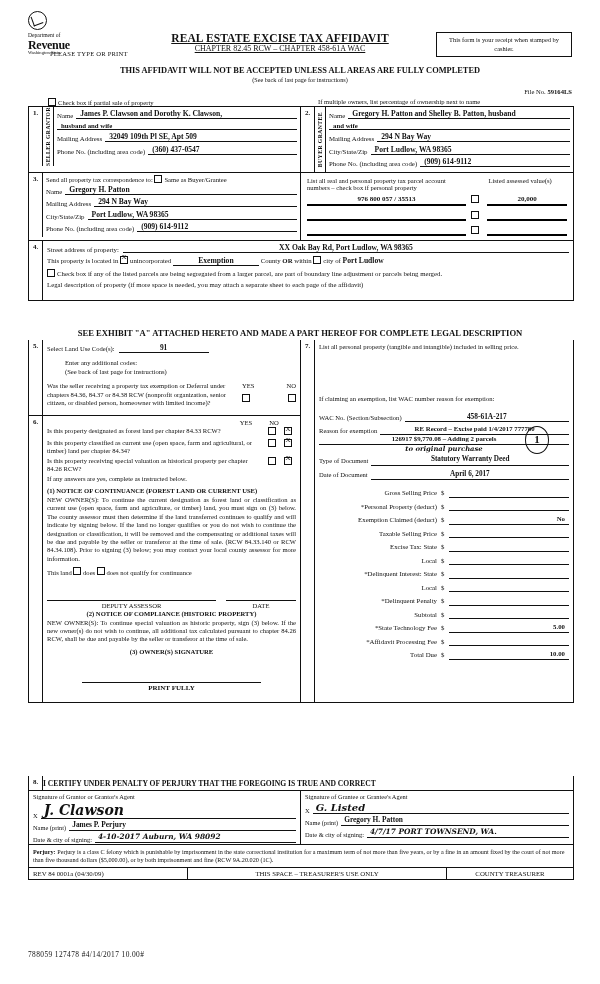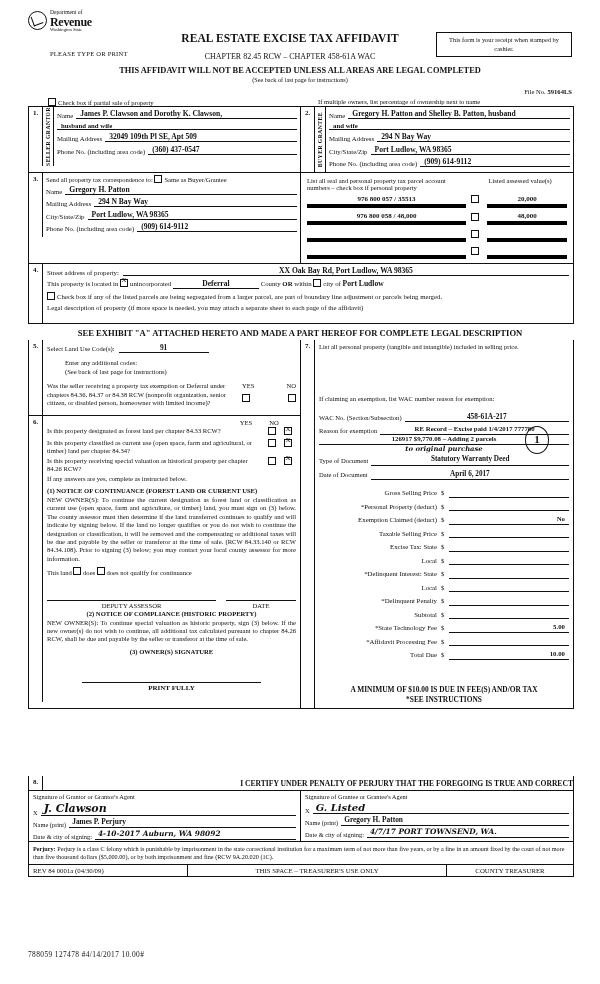--- a/index.html
+++ b/index.html
@@ -8,37 +8,37 @@
     font-family:"Liberation Serif", serif;
     color:#111;
     font-size:7.4px;
     position:relative;
   }
   .page{position:relative;width:600px;height:984px;padding:0;box-sizing:border-box;}
   .wrap{position:absolute;left:28px;top:10px;width:544px;}
 
   
   .hdr{position:relative;height:58px;}
-  .logo{position:absolute;left:0;top:0;display:flex;align-items:flex-start;gap:3px;}
+  .logo{position:absolute;left:0;top:0;display:flex;align-items:flex-start;gap:3px;flex-direction:column;}
   .logo .circ{
     width:17px;height:17px;border:1.4px solid #111;border-radius:50%;
     position:relative;flex:none;margin-top:1px;
   }
   .logo .circ:after{
     content:"";position:absolute;left:3px;top:3px;width:9px;height:9px;
     border-left:1.4px solid #111;border-bottom:1.4px solid #111;transform:rotate(-20deg);
   }
   .logo .txt{line-height:1.05;}
   .logo .dept{font-size:5.6px;}
   .logo .rev{font-size:12px;font-weight:bold;letter-spacing:-.3px;}
   .logo .state{font-size:4.6px;}
   .please{position:absolute;left:22px;top:40px;font-size:6.6px;letter-spacing:.2px;}
-  .title{position:absolute;left:112px;top:22px;width:300px;text-align:center;}
+  .title{position:absolute;left:102px;top:22px;width:300px;text-align:center;text-decoration:underline;}
   .title .t1{font-size:11.5px;font-weight:bold;letter-spacing:.1px;}
-  .title .t2{font-size:8px;margin-top:8px;}
+  .title .t2{font-size:8px;}
   .receipt{position:absolute;right:0;top:22px;width:130px;border:1px solid #111;text-align:center;font-size:6.4px;padding:3px 2px;line-height:1.35;}
   .notaccept{position:absolute;left:0;top:56px;width:544px;text-align:center;font-size:8.4px;font-weight:bold;}
   .seeback{position:absolute;left:0;top:66px;width:544px;text-align:center;font-size:6.2px;}
 
   .fileno{position:absolute;right:0;top:78px;font-size:6.6px;}
   .chkline{position:absolute;left:20px;top:88px;font-size:6.6px;}
   .chkline2{position:absolute;left:290px;top:88px;font-size:6.6px;}
 
   
   .bx{display:inline-block;width:6px;height:6px;border:1px solid #111;vertical-align:-1px;margin-right:2px;position:relative;}
@@ -60,21 +60,21 @@
   .fline .lbl{flex:none;}
   .fline .val{flex:1;border-bottom:1px solid #111;font-weight:bold;font-size:7.6px;padding-left:4px;min-height:9px;}
   .sub{font-size:6.8px;font-weight:bold;padding-left:4px;}
   .divider{border-top:1.2px solid #111;}
 
   
   .s3L{padding:2px 3px;}
   .s3R{padding:2px 3px;}
   .assesstbl{width:100%;font-size:6.6px;}
   .assesstbl td{padding:0 1px;vertical-align:bottom;}
-  .dotted{border-bottom:4px solid #000000;height:9px;}
+  .dotted{border-bottom:2px solid #000000;height:9px;}
 
   
   .s4{padding:2px 4px;font-size:6.8px;}
   .s4 .l1{display:flex;align-items:flex-end;gap:4px;}
   .s4 .l1 .v{flex:1;border-bottom:1px solid #111;font-weight:bold;font-size:7.6px;text-align:center;}
   .s4 .l2{margin-top:3px;}
   .s4 .l3{margin-top:3px;}
   .s4 .l4{margin-top:4px;}
 
   .exhibit{position:absolute;left:0;width:544px;text-align:center;font-weight:bold;font-size:8.6px;}
@@ -93,21 +93,21 @@
 
   .dollarline{display:flex;align-items:flex-end;font-size:6.8px;margin-bottom:3.5px;}
   .dollarline .lab{width:118px;text-align:right;padding-right:4px;flex:none;}
   .dollarline .dol{width:8px;flex:none;}
   .dollarline .amt{flex:1;border-bottom:1px solid #111;text-align:right;padding-right:4px;font-weight:bold;min-height:9px;}
 
   .minimum{text-align:center;font-weight:bold;font-size:7.4px;line-height:1.3;padding-top:4px;}
 
   
   .s8{border:1.2px solid #111;border-top:none;}
-  .s8title{text-align:right;font-weight:bold;font-size:7.6px;padding:3px 0 2px;}
+  .s8title{text-align:left;font-weight:bold;font-size:7.6px;padding:3px 0 2px;}
   .sigrow{display:flex;border-top:1px solid #111;}
   .sigcol{width:272px;box-sizing:border-box;padding:2px 4px 1px;font-size:6.4px;}
   .sigcol.left{border-right:1.2px solid #111;}
   .sigfield{display:flex;align-items:flex-end;gap:3px;margin-top:1px;}
   .sigfield .lb{flex:none;}
   .sigfield .ln{flex:1;border-bottom:1px solid #111;min-height:10px;font-weight:bold;padding-left:3px;}
   .perjury{font-size:6.2px;line-height:1.3;padding:3px 4px;border-top:1px solid #111;}
   .revrow{display:flex;border-top:1px solid #111;font-size:6.8px;}
   .revrow div{padding:2px 4px;}
 
@@ -133,21 +133,21 @@
         <div class="rev">Revenue</div>
         <div class="state">Washington State</div>
       </div>
     </div>
     <div class="please">PLEASE TYPE OR PRINT</div>
     <div class="title">
       <div class="t1">REAL ESTATE EXCISE TAX AFFIDAVIT</div>
       <div class="t2">CHAPTER 82.45 RCW – CHAPTER 458-61A WAC</div>
     </div>
     <div class="receipt">This form is your receipt when stamped by cashier.</div>
-    <div class="notaccept">THIS AFFIDAVIT WILL NOT BE ACCEPTED UNLESS ALL AREAS ARE LEGAL COMPLETED</div>
+    <div class="notaccept">THIS AFFIDAVIT WILL NOT BE ACCEPTED UNLESS ALL AREAS ARE FULLY COMPLETED</div>
     <div class="seeback">(See back of last page for instructions)</div>
     <div class="fileno">
       <span>File No.</span>
       <span class="hw">59164LS</span>
     </div>
     <div class="chkline">
       <span class="bx"></span><span>Check box if partial sale of property</span>
     </div>
     <div class="chkline2">If multiple owners, list percentage of ownership next to name</div>
   </div>
@@ -243,29 +243,20 @@
               <td style="width:62%;line-height:1.15;">List all real and personal property tax parcel account numbers – check box if personal property</td>
               <td style="width:38%;text-align:center;vertical-align:top;padding-left:4px;">Listed assessed value(s)</td>
             </tr>
             <tr>
               <td style="padding-top:1px;">
                 <div class="dotted hw" style="text-align:center;font-size:7px;">976 800 057 / 35513</div>
               </td>
               <td style="padding-left:4px;position:relative;">
                 <span class="bx" style="position:absolute;left:2px;top:1px;"></span>
                 <div class="dotted hw" style="text-align:center;font-size:7px;margin-left:14px;">20,000</div>
-              </td>
-            </tr>
-            <tr>
-              <td style="padding-top:2px;">
-                <div class="dotted hw" style="text-align:center;font-size:7px;">976 800 058 / 48,000</div>
-              </td>
-              <td style="padding-left:4px;position:relative;">
-                <span class="bx" style="position:absolute;left:2px;top:3px;"></span>
-                <div class="dotted hw" style="text-align:center;font-size:7px;margin-left:14px;">48,000</div>
               </td>
             </tr>
             <tr>
               <td style="padding-top:2px;">
                       <div class="dotted"></div>
                     </td>
               <td style="padding-left:4px;position:relative;">
                 <span class="bx" style="position:absolute;left:2px;top:3px;"></span>
                 <div class="dotted" style="margin-left:14px;"></div>
               </td>
@@ -289,21 +280,21 @@
       <div class="sec">
         <div class="numbox" style="border-right:1px solid #111;">4.</div>
         <div class="s4" style="flex:1;">
           <div class="l1">
             <span>Street address of property:</span>
             <span class="v">XX Oak Bay Rd, Port Ludlow, WA 98365</span>
           </div>
           <div class="l2">
             <span>This property is located in</span>
             <span class="bx x"></span><span>unincorporated</span>
-            <span class="u hw" style="width:86px;text-align:center;font-size:7.6px;">Deferral</span>
+            <span class="u hw" style="width:86px;text-align:center;font-size:7.6px;">Exemption</span>
             <span>County</span>
             <b>OR</b>
             <span>within</span>
             <span class="bx"></span><span>city of</span>
             <span class="hw" style="font-size:7.6px;">Port Ludlow</span>
           </div>
           <div class="l3">
             <span class="bx"></span><span>Check box if any of the listed parcels are being segregated from a larger parcel, are part of boundary line adjustment or parcels being merged.</span>
           </div>
           <div class="l4">Legal description of property (if more space is needed, you may attach a separate sheet to each page of the affidavit)</div>
@@ -489,24 +480,20 @@
                 <span class="dol">$</span>
                 <span class="amt"></span>
           </div>
           <div class="dollarline">
             <span class="lab">Total Due</span>
                 <span class="dol">$</span>
                 <span class="amt">10.00</span>
           </div>
 
           <div style="height:18px;"></div>
-          <div class="minimum">
-            <div>A MINIMUM OF $10.00 IS DUE IN FEE(S) AND/OR TAX</div>
-            <div>*SEE INSTRUCTIONS</div>
-          </div>
 
           <div class="circle-note" style="right:24px;top:86px;">
             <div class="hw" style="text-align:center;font-size:11px;line-height:24px;">1</div>
           </div>
         </div>
       </div>
     </div>
   </div>
 
   <div class="s8" style="position:absolute;left:0;top:766px;width:544px;">
@@ -514,21 +501,21 @@
       <div class="numbox" style="border-right:1px solid #111;width:14px;">8.</div>
       <div style="flex:1;">
         <div class="s8title">I CERTIFY UNDER PENALTY OF PERJURY THAT THE FOREGOING IS TRUE AND CORRECT</div>
       </div>
     </div>
     <div class="sigrow">
       <div class="sigcol left">
         <div style="line-height:1.25;">Signature of Grantor or Grantor's Agent</div>
         <div class="sigfield">
           <span class="lb">X</span>
-          <span class="ln script" style="font-size:11px;">J. Clawson</span>
+          <span class="ln script" style="font-size:14px;">J. Clawson</span>
         </div>
         <div class="sigfield">
           <span class="lb">Name (print)</span>
           <span class="ln" style="font-size:7.4px;">James P. Perjury</span>
         </div>
         <div class="sigfield">
           <span class="lb">Date &amp; city of signing:</span>
           <span class="ln script" style="font-size:7.4px;">4-10-2017  Auburn, WA 98092</span>
         </div>
       </div>

